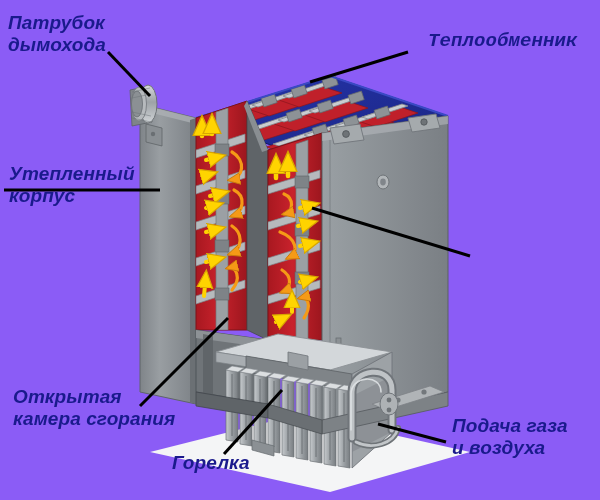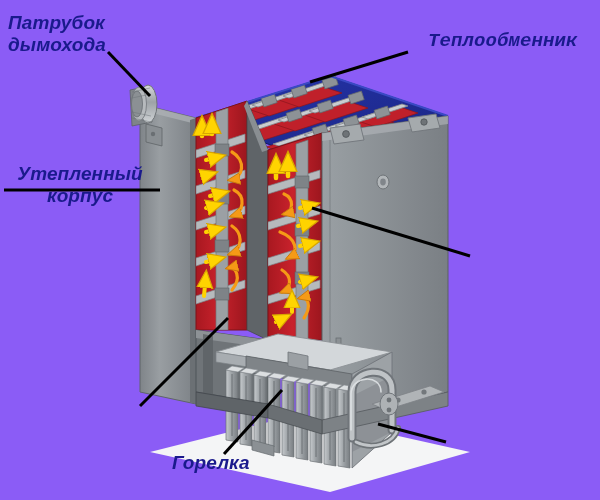--- a/index.html
+++ b/index.html
@@ -16,21 +16,21 @@
     position:absolute;
     font-weight:bold;
     font-style:italic;
     font-size:19px;
     line-height:22px;
     letter-spacing:.1px;
     white-space:pre-line;
     color:#1a1a8c;
     user-select:none;
   }
-  .cal.c{text-align:center;}
+  .cal.c{text-align:left;padding-left:9px;}
   .cal.l{text-align:left;}
 </style>
 </head>
 <body>
 
 <div id="stage">
 
   <svg id="art" viewBox="0 0 600 500" aria-hidden="true">
     <defs>
       <linearGradient id="gCasingFront" x1="0" y1="0" x2="1" y2="0">
@@ -330,15 +330,19 @@
         <line x1="224" y1="454" x2="282" y2="390" stroke="#000000" stroke-width="3"></line>
         <line x1="446" y1="442" x2="378" y2="424" stroke="#000000" stroke-width="3"></line>
       </g>
   </svg>
 
   <div class="cal l" style="left:8px;  top:12px;">Патрубок
 дымохода</div>
   <div class="cal l" style="left:428px;top:30px;font-family:Liberation Mono, monospace;">Теплообменник</div>
   <div class="cal c" style="left:0px;  top:163px;width:160px;">Утепленный
 корпус</div>
+  <div class="cal c" style="left:4px;  top:386px;width:190px;">Открытая
+камера сгорания</div>
   <div class="cal l" style="left:172px;top:452px;text-align:center;">Горелка</div>
+  <div class="cal l" style="left:452px;top:415px;">Подача газа
+и воздуха</div>
 
 </div>
 
 </body></html>

